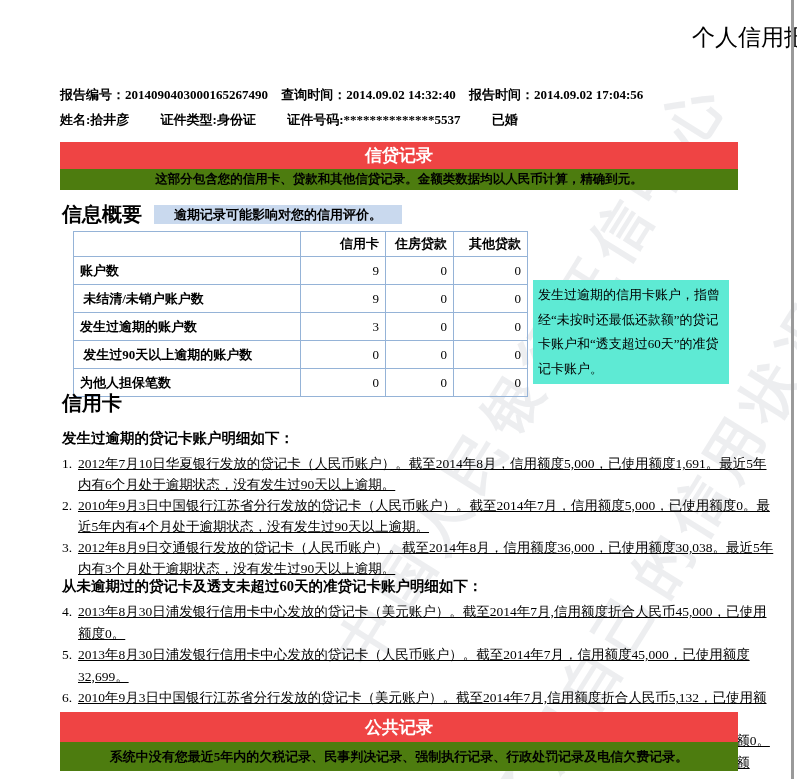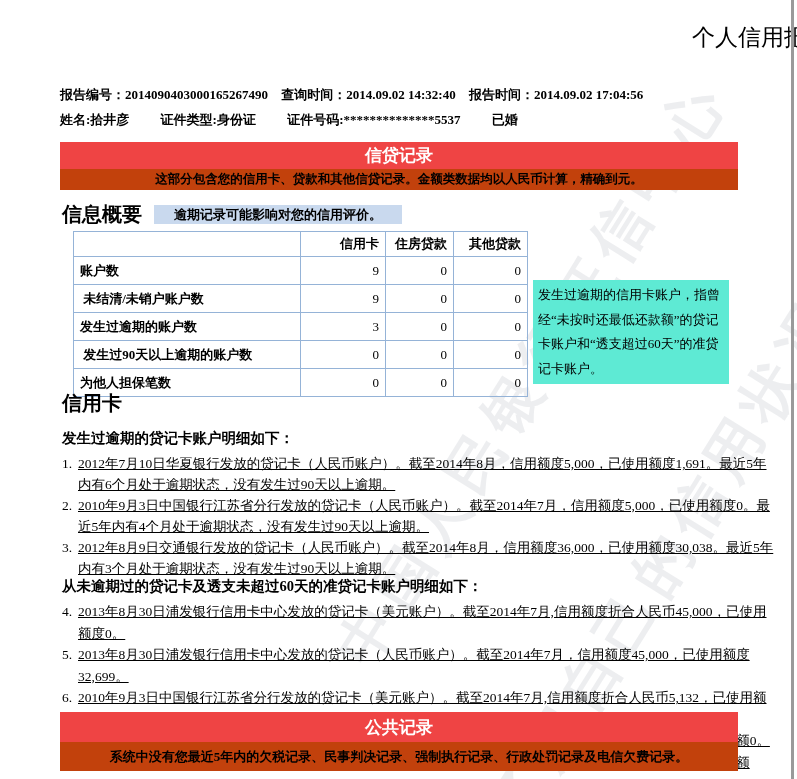--- a/index.html
+++ b/index.html
@@ -39,21 +39,21 @@
 
   .banner{
     position:absolute;left:60px;width:678px;
     background:#ef4444;color:#ffffff;
     text-align:center;font-weight:bold;z-index:1;
   }
   .banner-credit{top:142px;height:27px;line-height:27px;font-size:17px;}
   .banner-public{top:712px;height:30px;line-height:31px;font-size:17px;}
   .subbanner{
     position:absolute;left:60px;width:678px;
-    background:#c2410c;color:#000;
+    background:#4d7c0f;color:#000;
     text-align:center;font-weight:bold;z-index:1;
   }
   .subbanner-credit{top:169px;height:21px;line-height:21px;font-size:12.5px;}
   .subbanner-public{top:742px;height:29px;line-height:29px;font-size:13px;}
 
   .summary-row{position:absolute;left:62px;top:201px;z-index:1;white-space:nowrap;}
   .summary-title{font-size:20px;font-weight:bold;vertical-align:middle;}
   .summary-note{
     font-size:13px;font-weight:bold;background:#c9d9ee;
     padding:2px 20px;margin-left:8px;vertical-align:middle;

